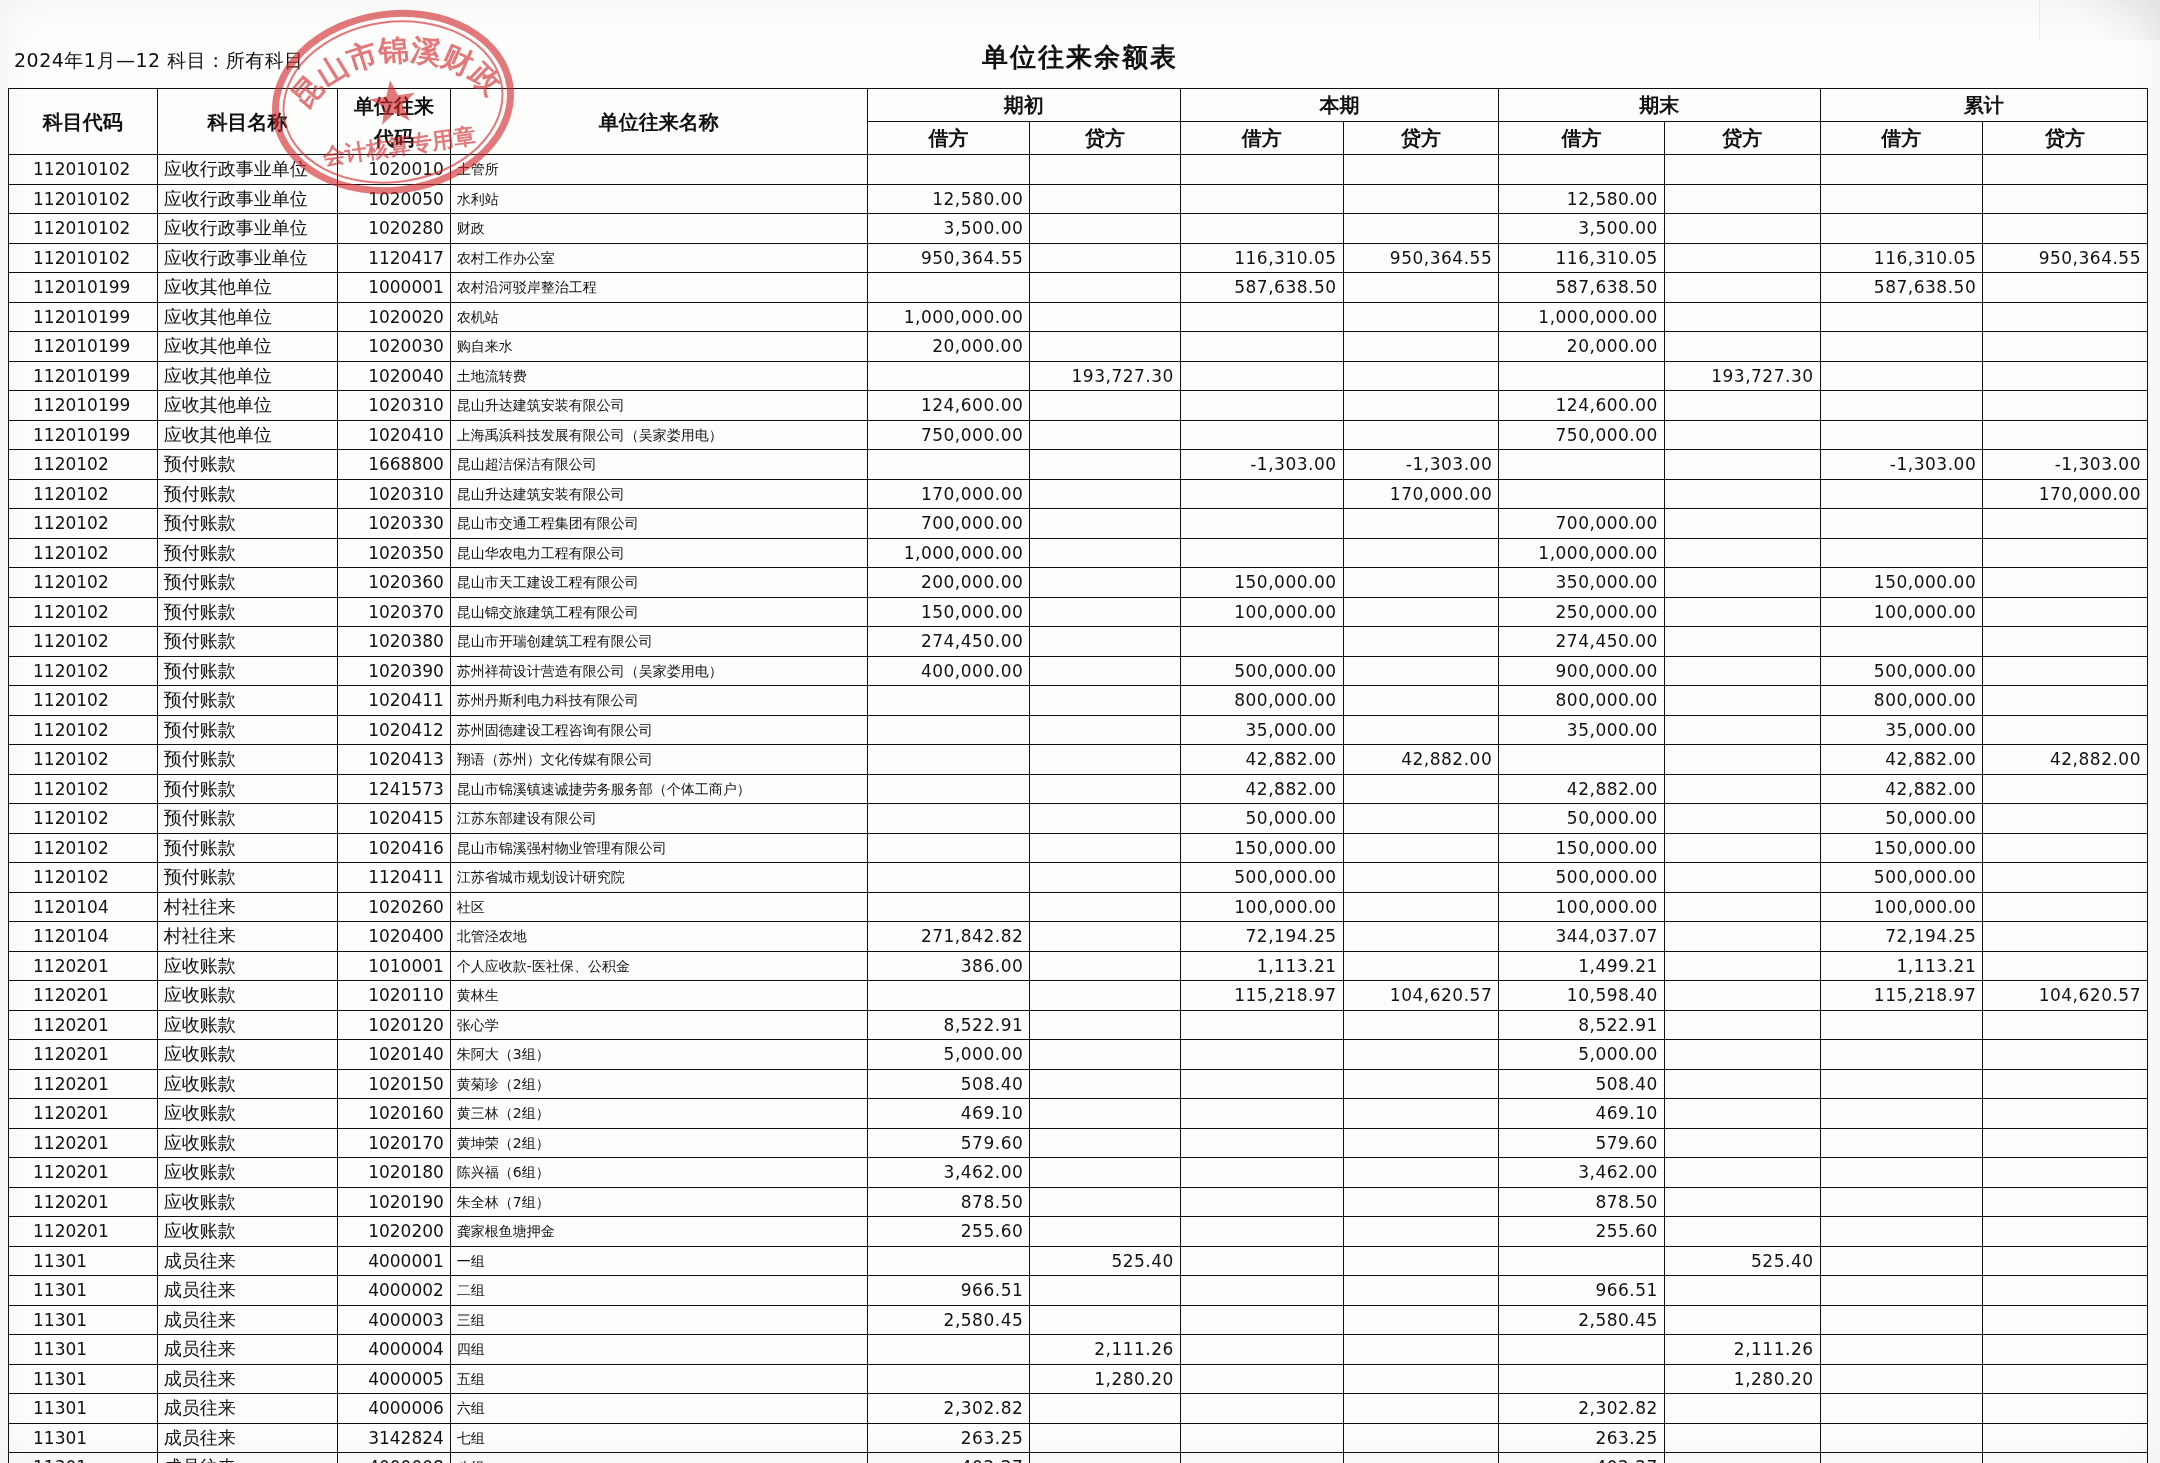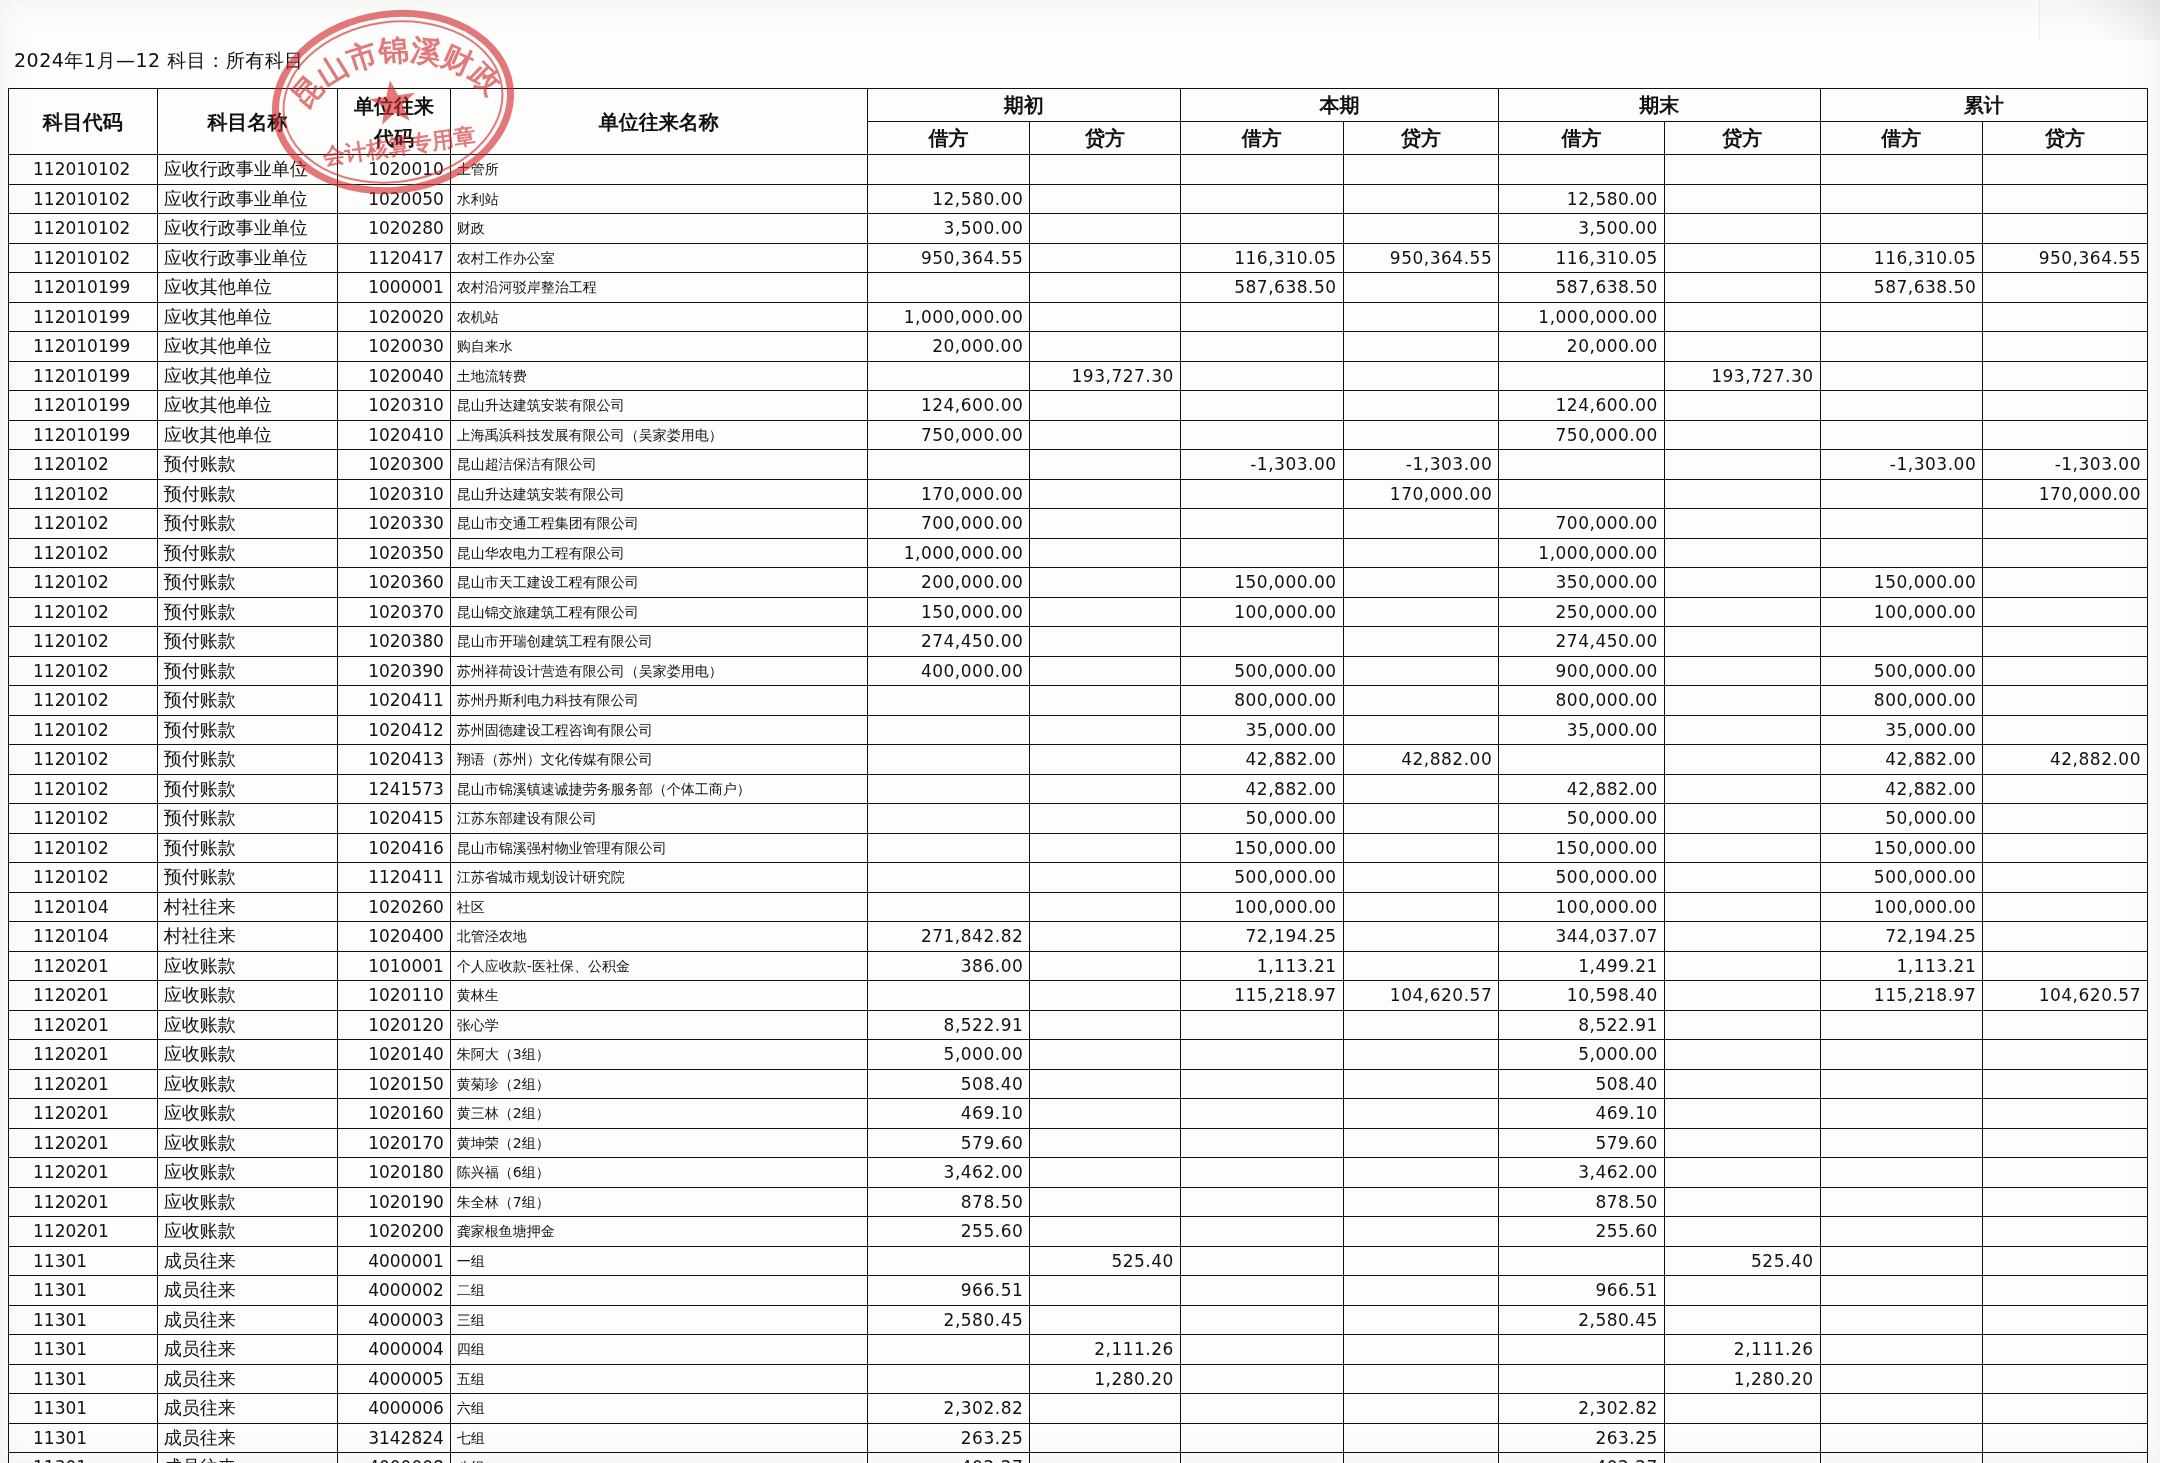--- a/index.html
+++ b/index.html
@@ -25,20 +25,21 @@
   .stamp svg{opacity:.62;}
   .corner{position:absolute;right:0;top:0;width:120px;height:40px;background:linear-gradient(225deg,#e9e9e7 0%,#fbfbfa 60%);border-left:1px solid #eee;}
   .edge-shadow{position:absolute;left:0;top:0;width:2160px;height:1463px;box-shadow:inset 0 0 40px rgba(0,0,0,.05);pointer-events:none;}
 </style>
 </head>
 <body>
 
 <div class="sheet">
 
   <div class="hdr-line">2024年1月—12 科目：所有科目</div>
+  <div class="doc-title">单位往来余额表</div>
 
   <table>
     <colgroup>
       <col class="c0">
         <col class="c1">
         <col class="c2">
         <col class="c3">
       <col class="c4">
         <col class="c5">
         <col class="c6">
@@ -207,21 +208,21 @@
           <td class="num"></td>
           <td class="num"></td>
           <td class="num">750,000.00</td>
           <td class="num"></td>
           <td class="num"></td>
           <td class="num"></td>
         </tr>
         <tr>
           <td class="code">1120102</td>
           <td class="name">预付账款</td>
-          <td class="unitcode">1020300</td>
+          <td class="unitcode">1668800</td>
           <td class="unitname">昆山超洁保洁有限公司</td>
           <td class="num"></td>
           <td class="num"></td>
           <td class="num">-1,303.00</td>
           <td class="num">-1,303.00</td>
           <td class="num"></td>
           <td class="num"></td>
           <td class="num">-1,303.00</td>
           <td class="num">-1,303.00</td>
         </tr>

